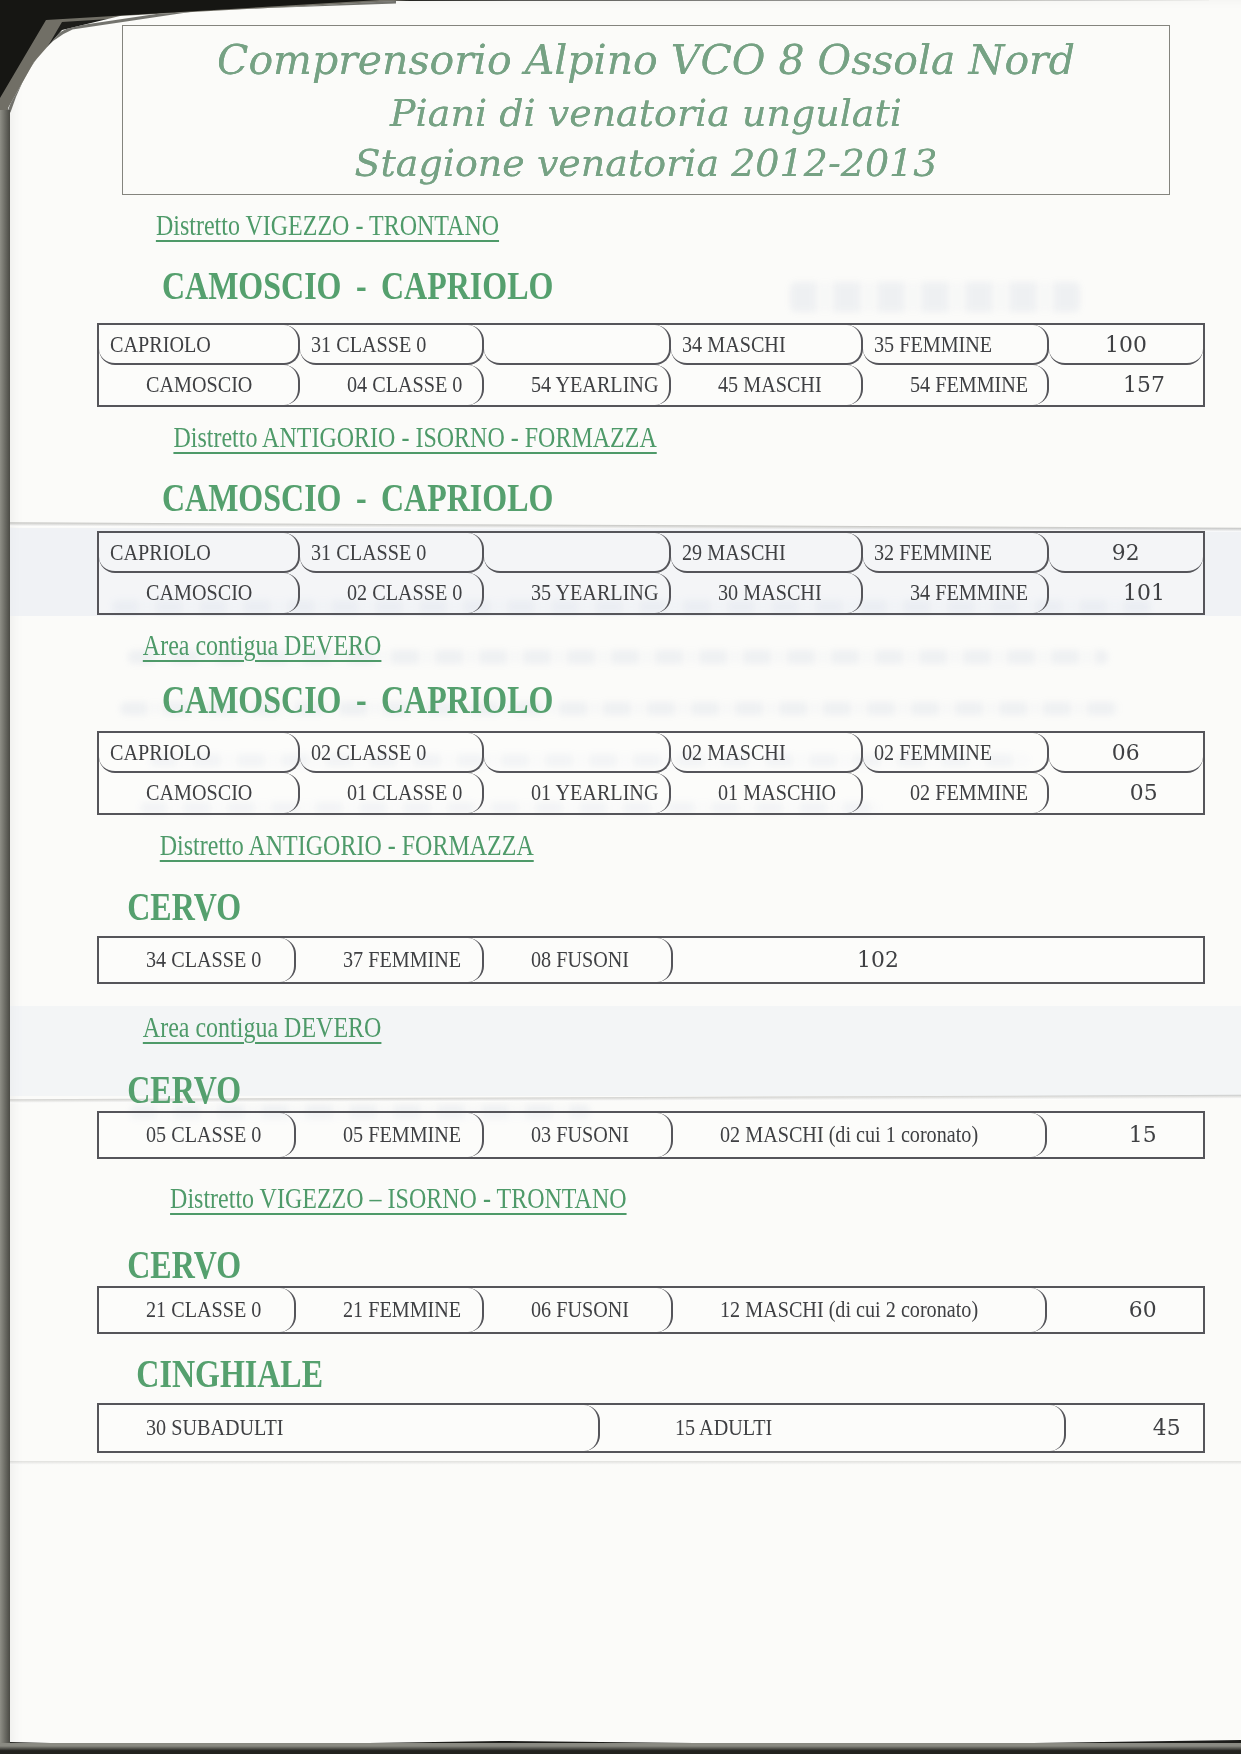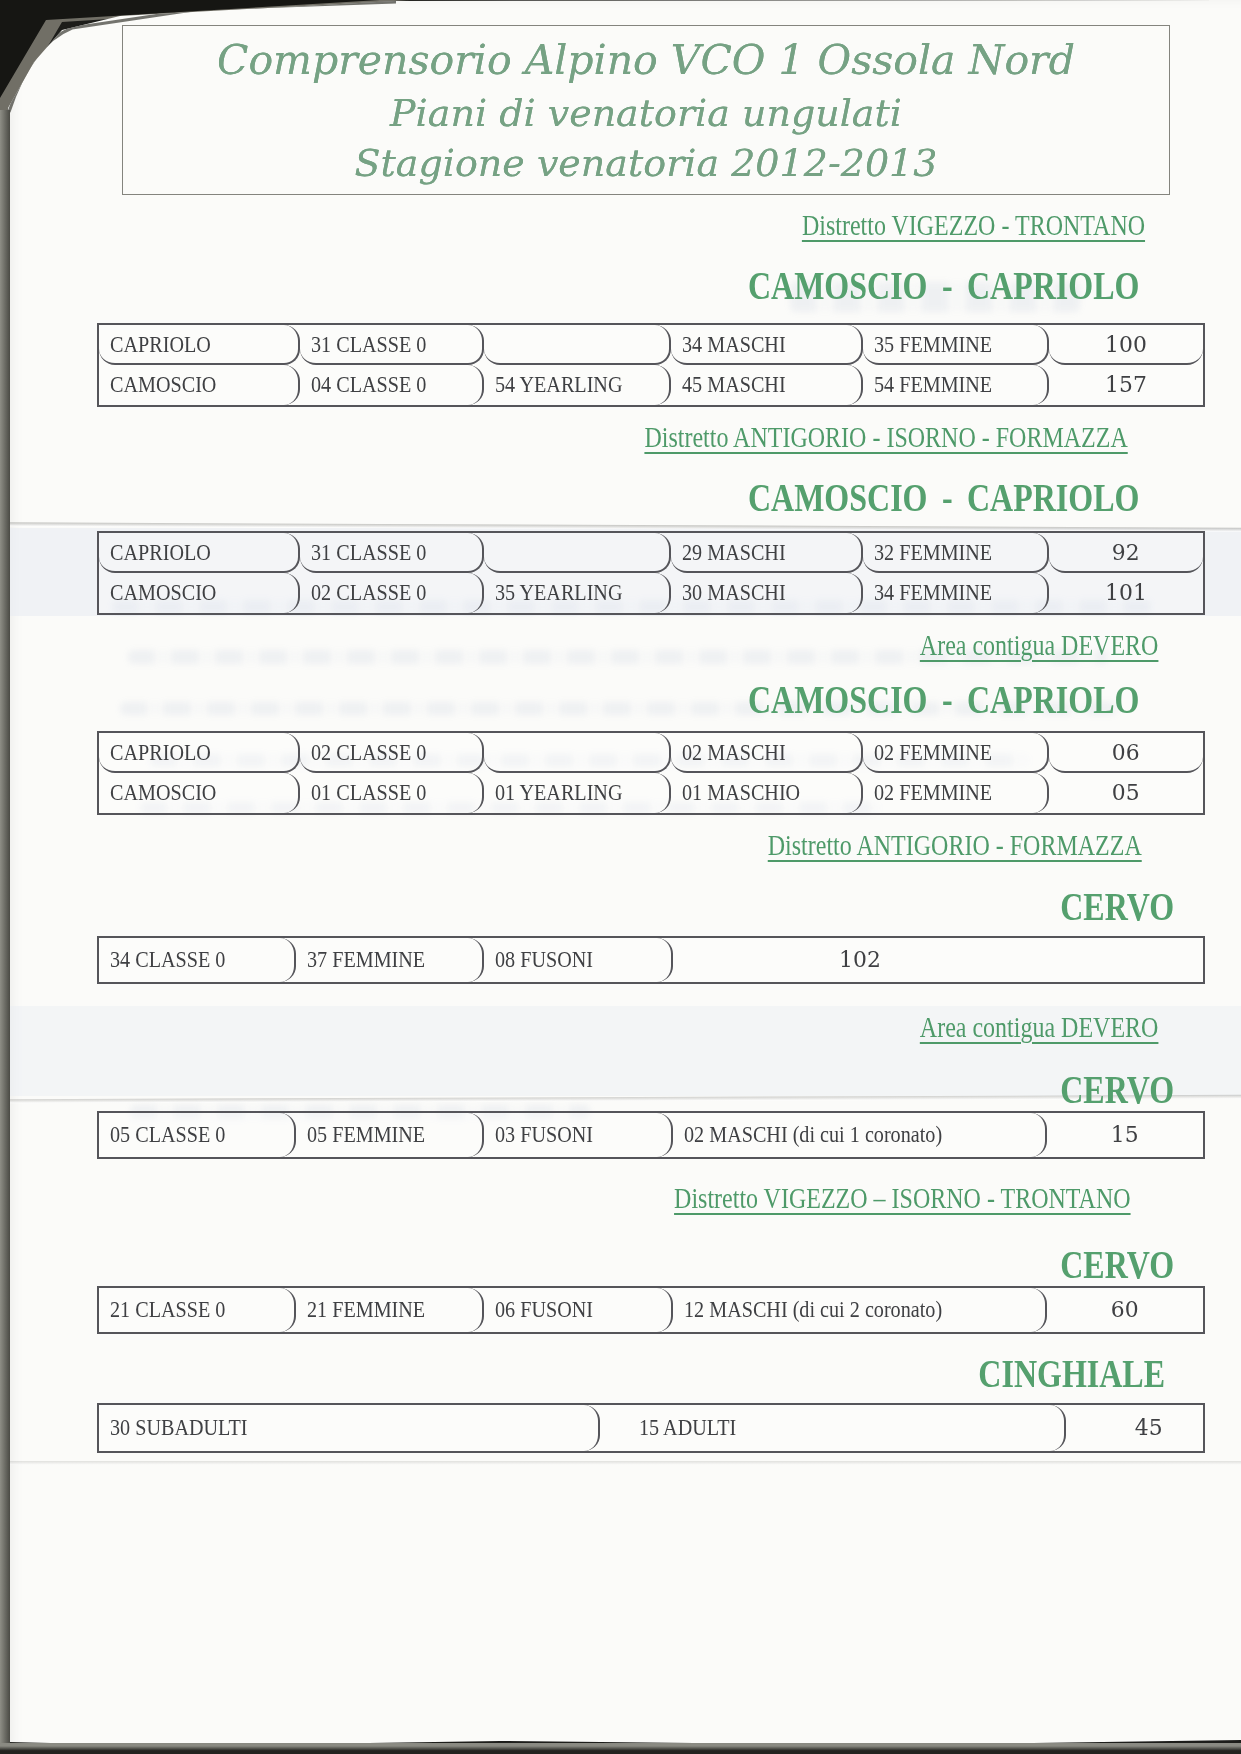--- a/index.html
+++ b/index.html
@@ -64,21 +64,21 @@
     font-family:"DejaVu Serif",serif;
     font-style:italic;
     color:#76a284;
     white-space:nowrap;
     text-shadow:0 0 .5px #76a284;
   }
   .title-line.l1{font-size:41px;line-height:54px;}
   .title-line.l2,.title-line.l3{font-size:38px;line-height:48px;}
   
   .district,.species{
-    position:absolute;left:80px;width:1108px;text-align:right;white-space:nowrap;
+    position:absolute;left:113px;width:1108px;text-align:left;white-space:nowrap;
   }
   .district{color:#4e9a69;font-size:30px;}
   .district .cond{text-decoration:underline;text-decoration-thickness:2px;text-underline-offset:5px;}
   .species{color:#55a06e;font-size:40px;font-weight:bold;word-spacing:8px;}
   .cond{display:inline-block;transform:scaleX(.8);transform-origin:center;white-space:nowrap;}
   
   .tbl{
     position:absolute;left:97px;width:1108px;
     display:grid;
     border:2px solid #55555a;
@@ -92,21 +92,21 @@
     border-right:2px solid #55555a;border-bottom:2px solid #55555a;
     height:40px;line-height:38px;
     padding-left:11px;box-sizing:border-box;
     font-size:24px;color:#3f4043;
     overflow:hidden;white-space:nowrap;border-radius:16px;
   }
   .cell .cx{display:inline-block;transform:scaleX(.84);transform-origin:left center;white-space:nowrap;}
   .cell.num{text-align:center;padding-left:0;font-family:"DejaVu Serif",serif;font-size:23px;}
   .cell.num .cx{transform:scaleX(.95);transform-origin:center;}
   .cell.nr{border-right:none;}
-  .cell.nb{border-bottom:none;}
+  .cell.nb{border-bottom:none;margin-left:36px;}
   .row1 .cell{height:44px;line-height:42px;}
   .tbl.tall .cell{height:46px;line-height:44px;}
 </style>
 </head>
 <body>
 
 <div class="stage">
 
   <div class="grey-wedge"></div>
   <div class="black-wedge"></div>
@@ -124,21 +124,21 @@
     <div class="ghost" style="left:120px;top:702px;width:1000px;height:13px;"></div>
     <div class="ghost" style="left:150px;top:754px;width:880px;height:13px;"></div>
     <div class="ghost" style="left:140px;top:802px;width:740px;height:12px;"></div>
     <div class="ghost" style="left:130px;top:1105px;width:460px;height:14px;"></div>
 
     <svg class="corner-stroke" width="420" height="130" viewBox="0 0 420 130">
       <path d="M 9 112 C 22 72 42 40 72 28 L 200 9 L 396 2" fill="none" stroke="#45453f" stroke-width="3" opacity=".75"></path>
     </svg>
 
     <div class="title-box">
-      <div class="title-line l1">Comprensorio Alpino VCO 1 Ossola Nord</div>
+      <div class="title-line l1">Comprensorio Alpino VCO 8 Ossola Nord</div>
       <div class="title-line l2">Piani di venatoria ungulati</div>
       <div class="title-line l3">Stagione venatoria 2012-2013</div>
     </div>
 
     <div class="district" style="top:208px;">
       <span class="cond">Distretto VIGEZZO - TRONTANO</span>
     </div>
     <div class="species" style="top:262px;">
       <span class="cond">CAMOSCIO - CAPRIOLO</span>
     </div>

